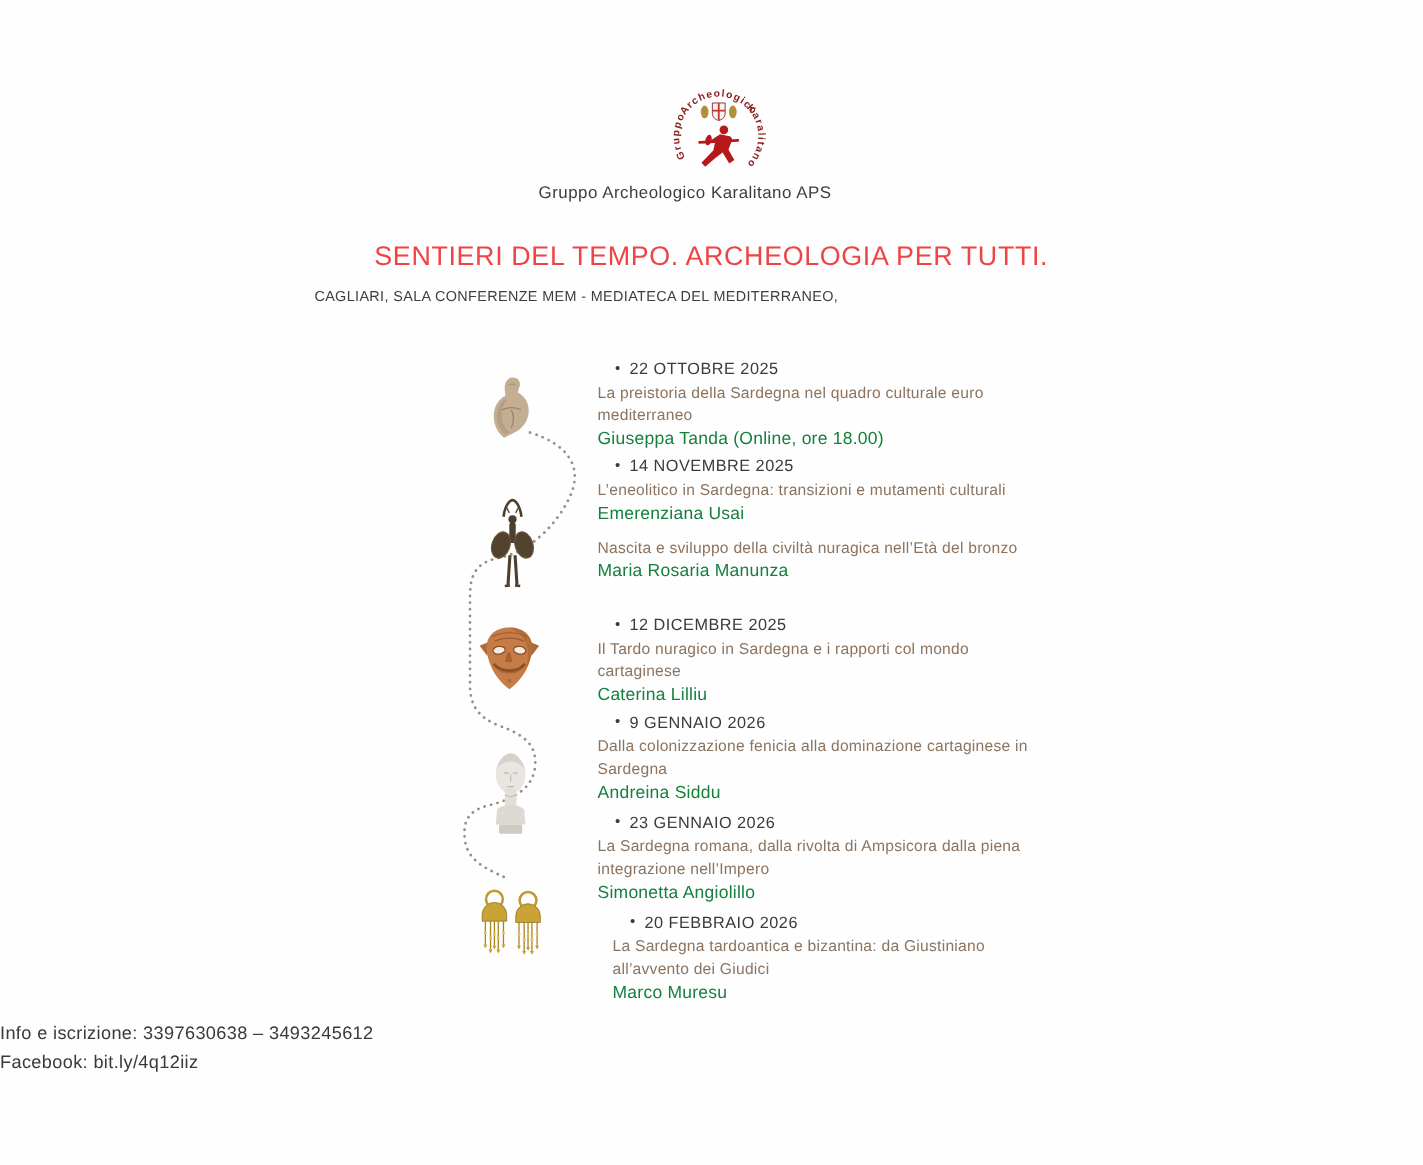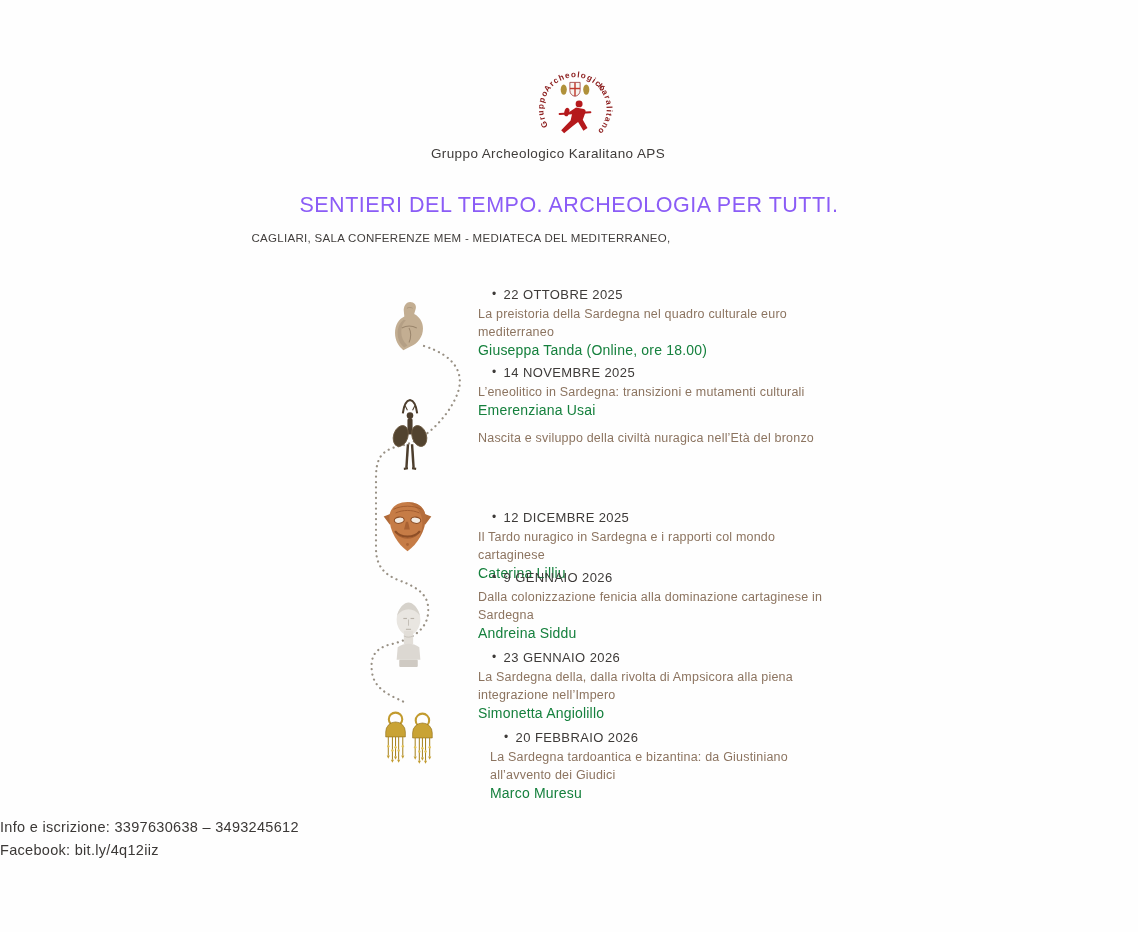--- a/index.html
+++ b/index.html
@@ -4,25 +4,25 @@
 <style>
   html,body{margin:0;padding:0;background:#ffffff;}
   .canvas{
     position:relative;width:1138px;height:932px;background:#fefefe;overflow:hidden;
     font-family:"Liberation Sans","DejaVu Sans",sans-serif;color:#3d3a38;
   }
   .abs{position:absolute;}
   
   .logo-wrap{left:527px;top:66px;width:96px;height:86px;}
   .org-name{left:0;top:146px;width:1096px;text-align:center;font-size:13.5px;letter-spacing:.4px;color:#3f3c3a;}
-  .main-title{left:0;top:193px;width:1138px;text-align:center;font-size:21.5px;letter-spacing:.5px;color:#8b5cf6;}
+  .main-title{left:0;top:193px;width:1138px;text-align:center;font-size:21.5px;letter-spacing:.5px;color:#ef4444;}
   .venue{left:0;top:230px;width:922px;text-align:center;font-size:11.5px;line-height:17px;letter-spacing:.3px;color:#413e3c;}
   
   .event{left:478px;width:348px;}
-  .ev0{top:287px;} .ev1{top:365px;} .ev2{top:429px;} .ev3{top:492px;margin-top:18px;}
+  .ev0{top:287px;} .ev1{top:365px;} .ev2{top:429px;} .ev3{top:492px;}
   .ev4{top:570px;} .ev5{top:650px;} .ev6{top:730px;margin-left:12px;}
   .event .date{font-size:13px;letter-spacing:.4px;color:#3d3a38;padding-left:14px;margin-bottom:3px;}
   .event .date .bullet{display:inline-block;margin-right:7px;font-size:12px;color:#3d3a38;transform:translateY(-1px);}
   .event .etitle{font-size:12.5px;line-height:18px;color:#8c7460;letter-spacing:.2px;}
   .event .speaker{font-size:14px;line-height:18px;color:#15803d;letter-spacing:.2px;}
   
   .footer{left:0;top:816px;width:1138px;text-align:left;font-size:14.5px;line-height:23px;color:#3b3836;letter-spacing:.3px;}
   
   .artifact{pointer-events:none;}
   .a-figurine{left:392px;top:301px;}
@@ -190,37 +190,38 @@
   </div>
 
   <div class="abs event ev1">
     <div class="date"><span class="bullet">•</span><span>14 NOVEMBRE 2025</span></div>
     <div class="etitle">L’eneolitico in Sardegna: transizioni e mutamenti culturali</div>
     <div class="speaker">Emerenziana Usai</div>
   </div>
 
   <div class="abs event ev2">
     <div class="etitle">Nascita e sviluppo della civiltà nuragica nell’Età del bronzo</div>
+    <div class="speaker">Maria Rosaria Manunza</div>
   </div>
 
   <div class="abs event ev3">
     <div class="date"><span class="bullet">•</span><span>12 DICEMBRE 2025</span></div>
     <div class="etitle">Il Tardo nuragico in Sardegna e i rapporti col mondo cartaginese</div>
     <div class="speaker">Caterina Lilliu</div>
   </div>
 
   <div class="abs event ev4">
     <div class="date"><span class="bullet">•</span><span>9 GENNAIO 2026</span></div>
     <div class="etitle">Dalla colonizzazione fenicia alla dominazione cartaginese in Sardegna</div>
     <div class="speaker">Andreina Siddu</div>
   </div>
 
   <div class="abs event ev5">
     <div class="date"><span class="bullet">•</span><span>23 GENNAIO 2026</span></div>
-    <div class="etitle">La Sardegna della, dalla rivolta di Ampsicora alla piena integrazione nell’Impero</div>
+    <div class="etitle">La Sardegna romana, dalla rivolta di Ampsicora dalla piena integrazione nell’Impero</div>
     <div class="speaker">Simonetta Angiolillo</div>
   </div>
 
   <div class="abs event ev6">
     <div class="date"><span class="bullet">•</span><span>20 FEBBRAIO 2026</span></div>
     <div class="etitle">La Sardegna tardoantica e bizantina: da Giustiniano all’avvento dei Giudici</div>
     <div class="speaker">Marco Muresu</div>
   </div>
 
   <div class="abs footer">

